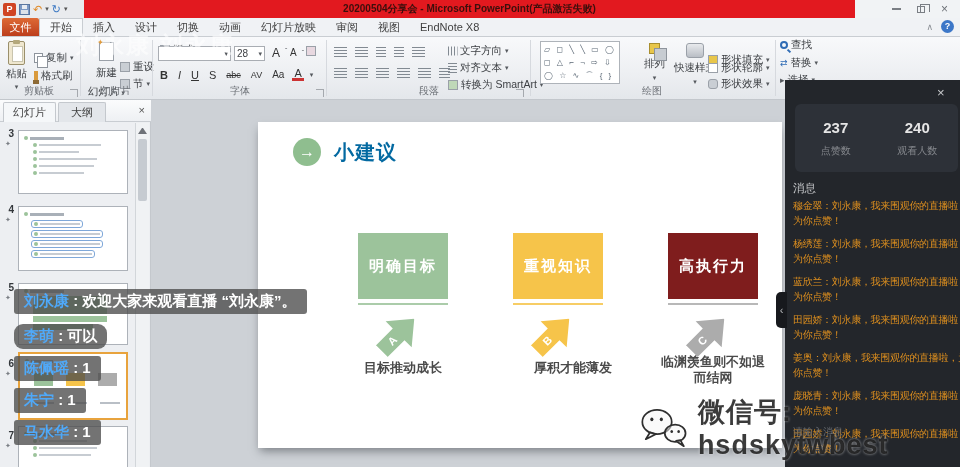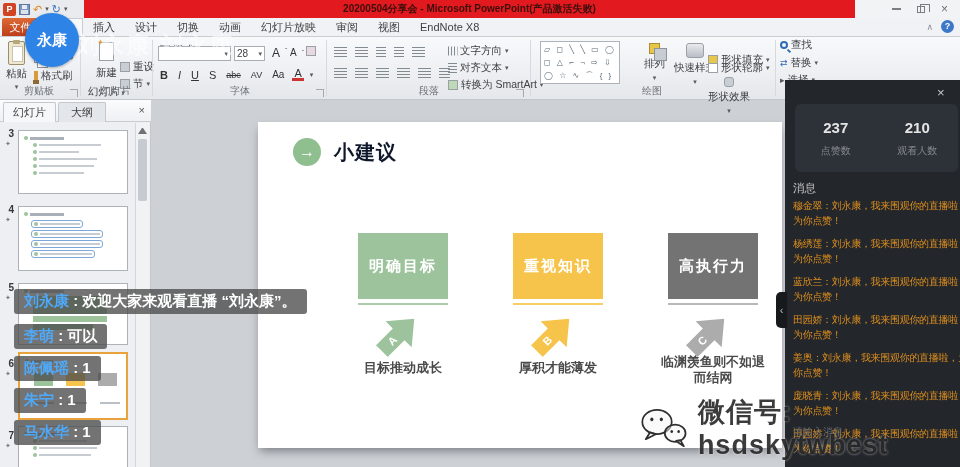--- a/index.html
+++ b/index.html
@@ -82,21 +82,21 @@
   .mini-cap { width:20px; height:2px; background:#B9BFC6; margin-top:10px; }
   .sb-scroll { position:absolute; right:1px; top:23px; bottom:0; width:14px; background:#F0F2F4; border-left:1px solid #D2D6DA; }
   .sb-up { position:absolute; top:2px; left:2px; width:9px; height:9px; border-left:4px solid transparent; border-right:4px solid transparent; border-bottom:6px solid #6E7artifacts; border-bottom:6px solid #6E7278; }
   .sb-thumbbar { position:absolute; top:16px; left:2px; width:9px; height:62px; background:#C6CBD1; border-radius:2px; }
 
   
   .editor { position:absolute; left:151px; top:100px; width:809px; height:367px; background:#CDD1D6; }
   .slide { position:absolute; left:258px; top:122px; width:524px; height:326px; background:#fff; box-shadow:0 5px 9px -2px rgba(55,60,66,.55); z-index:4; }
   .slide-title-row { position:absolute; left:35px; top:16px; display:flex; align-items:center; gap:13px; }
   .title-circle { width:28px; height:28px; border-radius:50%; background:var(--title-circle-green); color:#fff; display:flex; align-items:center; justify-content:center; font-size:16px; font-weight:bold; }
-  .slide-title { font-size:20px; font-weight:600; color:#0f172a; letter-spacing:1px; }
+  .slide-title { font-size:20px; font-weight:600; color:#0369a1; letter-spacing:1px; }
   .colbox { position:absolute; top:111px; width:90px; height:66px; display:flex; align-items:center; justify-content:center; color:#fff; font-size:15px; font-weight:bold; letter-spacing:2px; }
   .colline { position:absolute; top:181px; width:90px; height:2px; opacity:.85; }
   .colarrow { position:absolute; top:190px; width:46px; height:46px; transform:rotate(-45deg); clip-path:polygon(0% 32%,52% 32%,52% 10%,100% 50%,52% 90%,52% 68%,0% 68%); display:flex; align-items:center; }
   .colarrow span { font-size:11px; font-weight:bold; color:#fff; margin-left:11px; }
   .colcap { position:absolute; top:238px; width:110px; text-align:center; font-size:13px; font-weight:bold; color:#4A4A4A; line-height:16px; }
 
   
   .livepanel { position:absolute; left:785px; top:80px; width:190px; height:387px; background:var(--panel-bg); z-index:30; }
   .lp-close { position:absolute; left:152px; top:5px; color:#C8CACD; font-size:13px; }
   .lp-card { position:absolute; left:10px; top:24px; width:163px; height:68px; background:var(--panel-card); border-radius:6px; display:flex; }
@@ -287,21 +287,21 @@
     <div class="rbtn" style="left:708px; top:16px;">
       <span class="mini-ico" style="background:#E8C64A;"></span>
       <span>形状填充</span>
         <span class="caret">▾</span>
     </div>
     <div class="rbtn" style="left:708px; top:24px;">
       <span class="mini-ico" style="background:#fff;"></span>
       <span>形状轮廓</span>
         <span class="caret">▾</span>
     </div>
-    <div class="rbtn" style="left:708px; top:40px;flex-direction:column;">
+    <div class="rbtn" style="left:708px; top:40px;">
       <span class="mini-ico" style="border-radius:3px;"></span>
       <span>形状效果</span>
         <span class="caret">▾</span>
     </div>
     <div class="glabel" style="left:532px; width:240px;">绘图</div>
     <div class="gsep" style="left:775px;"></div>
 
     <div class="rbtn" style="left:780px; top:1px;">
       <span class="find-ico"></span>
       <span>查找</span>
@@ -459,63 +459,62 @@
     <div class="colarrow" style="left: 117px; background: rgb(156, 195, 155);">
         <span>A</span>
       </div>
     <div class="colcap" style="left:90px;">目标推动成长</div>
 
     <div class="colbox" style="left: 255px; background: rgb(246, 196, 74);">重视知识</div>
     <div class="colline" style="left: 255px; background: rgb(246, 196, 74);"></div>
     <div class="colarrow" style="left: 272px; background: rgb(246, 196, 74);">
         <span>B</span>
       </div>
-    <div class="colcap" style="left:245px;">厚积才能薄发</div>
-
-    <div class="colbox" style="left: 410px; background: #737373;">高执行力</div>
+    <div class="colcap" style="left:260px;">厚积才能薄发</div>
+
+    <div class="colbox" style="left: 410px; background: #7f1d1d;">高执行力</div>
     <div class="colline" style="left: 410px; background: rgb(172, 172, 172);"></div>
     <div class="colarrow" style="left: 427px; background: rgb(172, 172, 172);">
         <span>C</span>
       </div>
     <div class="colcap" style="left:400px; top:232px;">临渊羡鱼则不如退而结网</div>
   </div>
 
   <div class="livepanel">
     <span class="lp-close">×</span>
     <div class="lp-card">
       <div class="lp-stat">
         <span class="lp-val">237</span>
         <span class="lp-lab">点赞数</span>
       </div>
       <div class="lp-stat">
-        <span class="lp-val">210</span>
+        <span class="lp-val">240</span>
         <span class="lp-lab">观看人数</span>
       </div>
     </div>
     <div class="lp-msg-title">消息</div>
     <div class="lp-msgs">
       <div class="lp-msg">穆金翠：刘永康，我来围观你的直播啦，为你点赞！</div>
       <div class="lp-msg">杨绣莲：刘永康，我来围观你的直播啦，为你点赞！</div>
       <div class="lp-msg">蓝欣兰：刘永康，我来围观你的直播啦，为你点赞！</div>
       <div class="lp-msg">田园娇：刘永康，我来围观你的直播啦，为你点赞！</div>
       <div class="lp-msg">姜奥：刘永康，我来围观你的直播啦，为你点赞！</div>
       <div class="lp-msg">庞晓青：刘永康，我来围观你的直播啦，为你点赞！</div>
       <div class="lp-msg">田园娇：刘永康，我来围观你的直播啦，为你点赞！</div>
     </div>
     <input class="lp-input" placeholder="请输入消息" style="">
     <div class="lp-collapse">‹</div>
   </div>
 
-  <div class="avatar">永康</div>
   <div class="presenter-wm">刘永康 刘永康</div>
 
   <div class="chat-pill" style="left:14px; top:289px;text-align:right;">
     <span class="chat-name">刘永康</span><span> : </span><span>欢迎大家来观看直播 “刘永康”。</span>
   </div>
-  <div class="chat-pill" style="left:14px; top:324px;">
+  <div class="chat-pill" style="left:14px; top:324px;border-radius:9px;">
     <span class="chat-name">李萌</span><span> : </span><span>可以</span>
   </div>
   <div class="chat-pill" style="left:14px; top:356px;">
     <span class="chat-name">陈佩瑶</span><span> : </span><span>1</span>
   </div>
   <div class="chat-pill" style="left:14px; top:388px;">
     <span class="chat-name">朱宁</span><span> : </span><span>1</span>
   </div>
   <div class="chat-pill" style="left:14px; top:420px;">
     <span class="chat-name">马水华</span><span> : </span><span>1</span>

